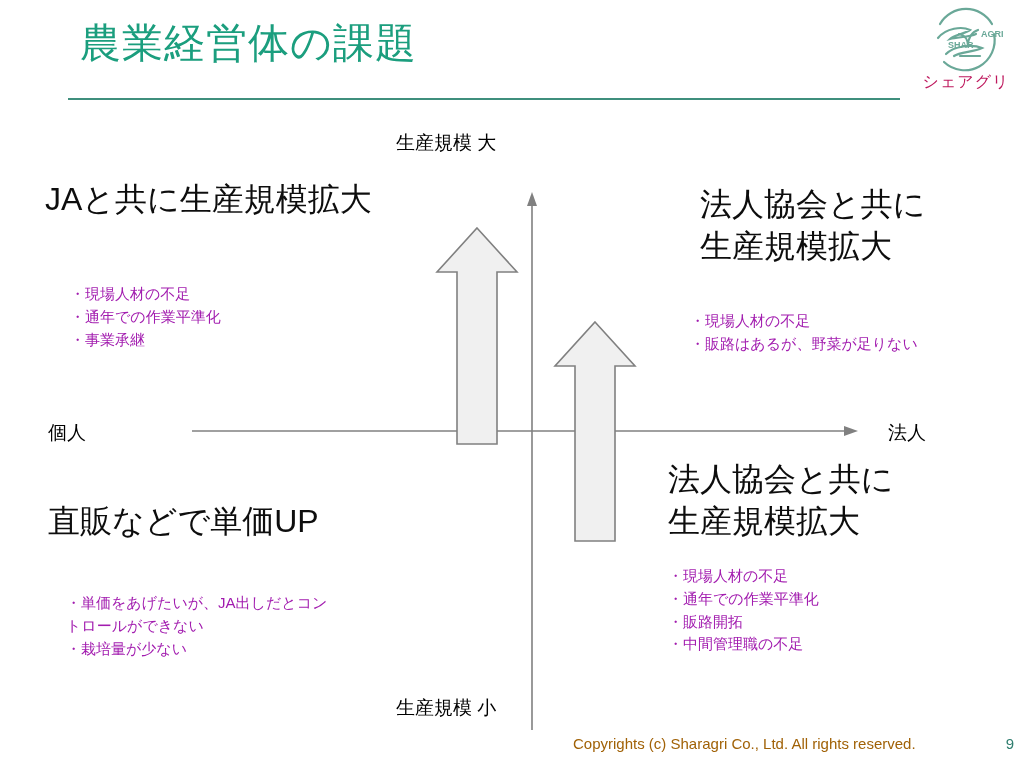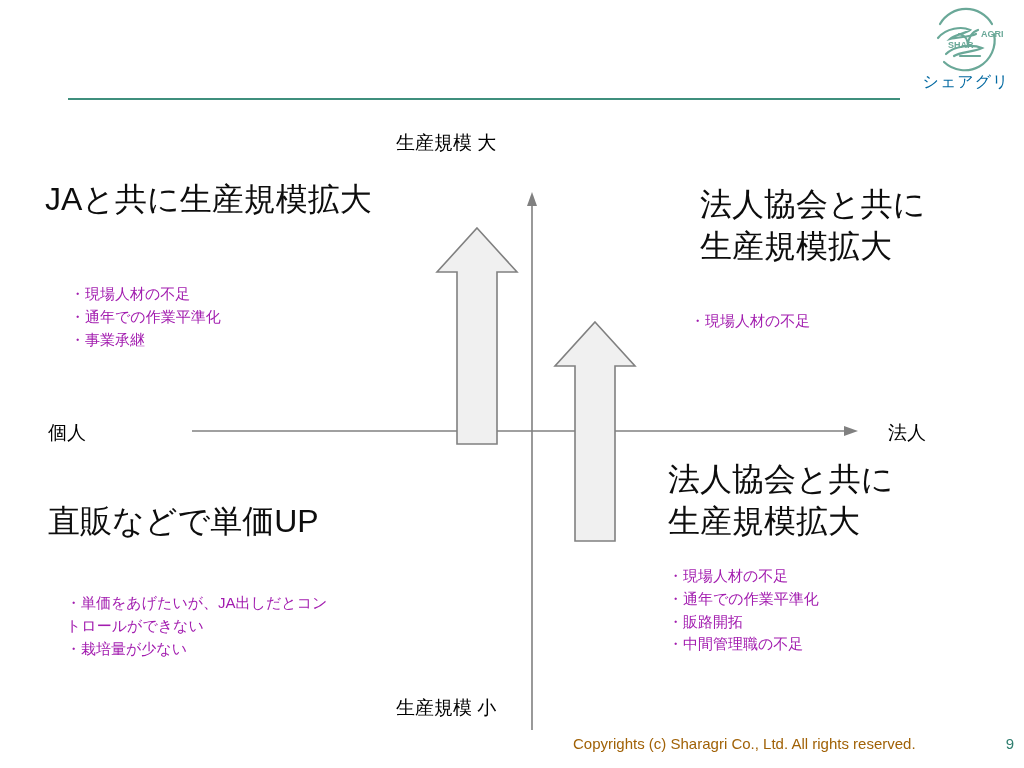--- a/index.html
+++ b/index.html
@@ -46,21 +46,21 @@
     height: 96px;
   }
   .logo-mark { position: absolute; left: 8px; top: 0; }
   .logo-text {
     position: absolute;
     left: 0px;
     top: 68px;
     width: 100px;
     text-align: center;
     font-size: 16px;
-    color: #0369a1;
+    color: #be185d;
     letter-spacing: 1px;
   }
 
   
   .axis-svg {
     position: absolute;
     left: 0;
     top: 0;
     width: 1024px;
     height: 768px;
@@ -122,20 +122,21 @@
     color: #2e7d6e;
     text-align: right;
     width: 22px;
   }
 </style>
 </head>
 <body>
 
 <div id="slide">
 
+  <div class="slide-title">農業経営体の課題</div>
 
   <div class="title-rule"></div>
 
   <div class="logo-wrap">
     <svg class="logo-mark" width="84" height="72" viewBox="0 0 84 72">
       <g fill="none" stroke="#6aa898" stroke-width="2.2" stroke-linecap="round">
         <path d="M16 20 A30 30 0 0 1 68 20"></path>
         <path d="M70 30 A30 30 0 0 1 20 58"></path>
         <path d="M14 34 C22 24, 38 22, 46 26 C40 30, 30 31, 26 35 C34 33, 46 33, 52 30"></path>
         <path d="M22 50 C30 42, 48 40, 58 44 C50 48, 36 48, 30 52"></path>
@@ -175,20 +176,21 @@
   <div class="quad-bullets q-tl-bullets">
     <div>・現場人材の不足</div>
     <div>・通年での作業平準化</div>
     <div>・事業承継</div>
   </div>
 
   <div class="quad-heading q-tr-head">法人協会と共に
 生産規模拡大</div>
   <div class="quad-bullets q-tr-bullets">
     <div>・現場人材の不足</div>
+    <div>・販路はあるが、野菜が足りない</div>
   </div>
 
   <div class="quad-heading q-bl-head">直販などで単価UP</div>
   <div class="quad-bullets q-bl-bullets">
     <div>・単価をあげたいが、JA出しだとコン
 トロールができない</div>
     <div>・栽培量が少ない</div>
   </div>
 
   <div class="quad-heading q-br-head">法人協会と共に

